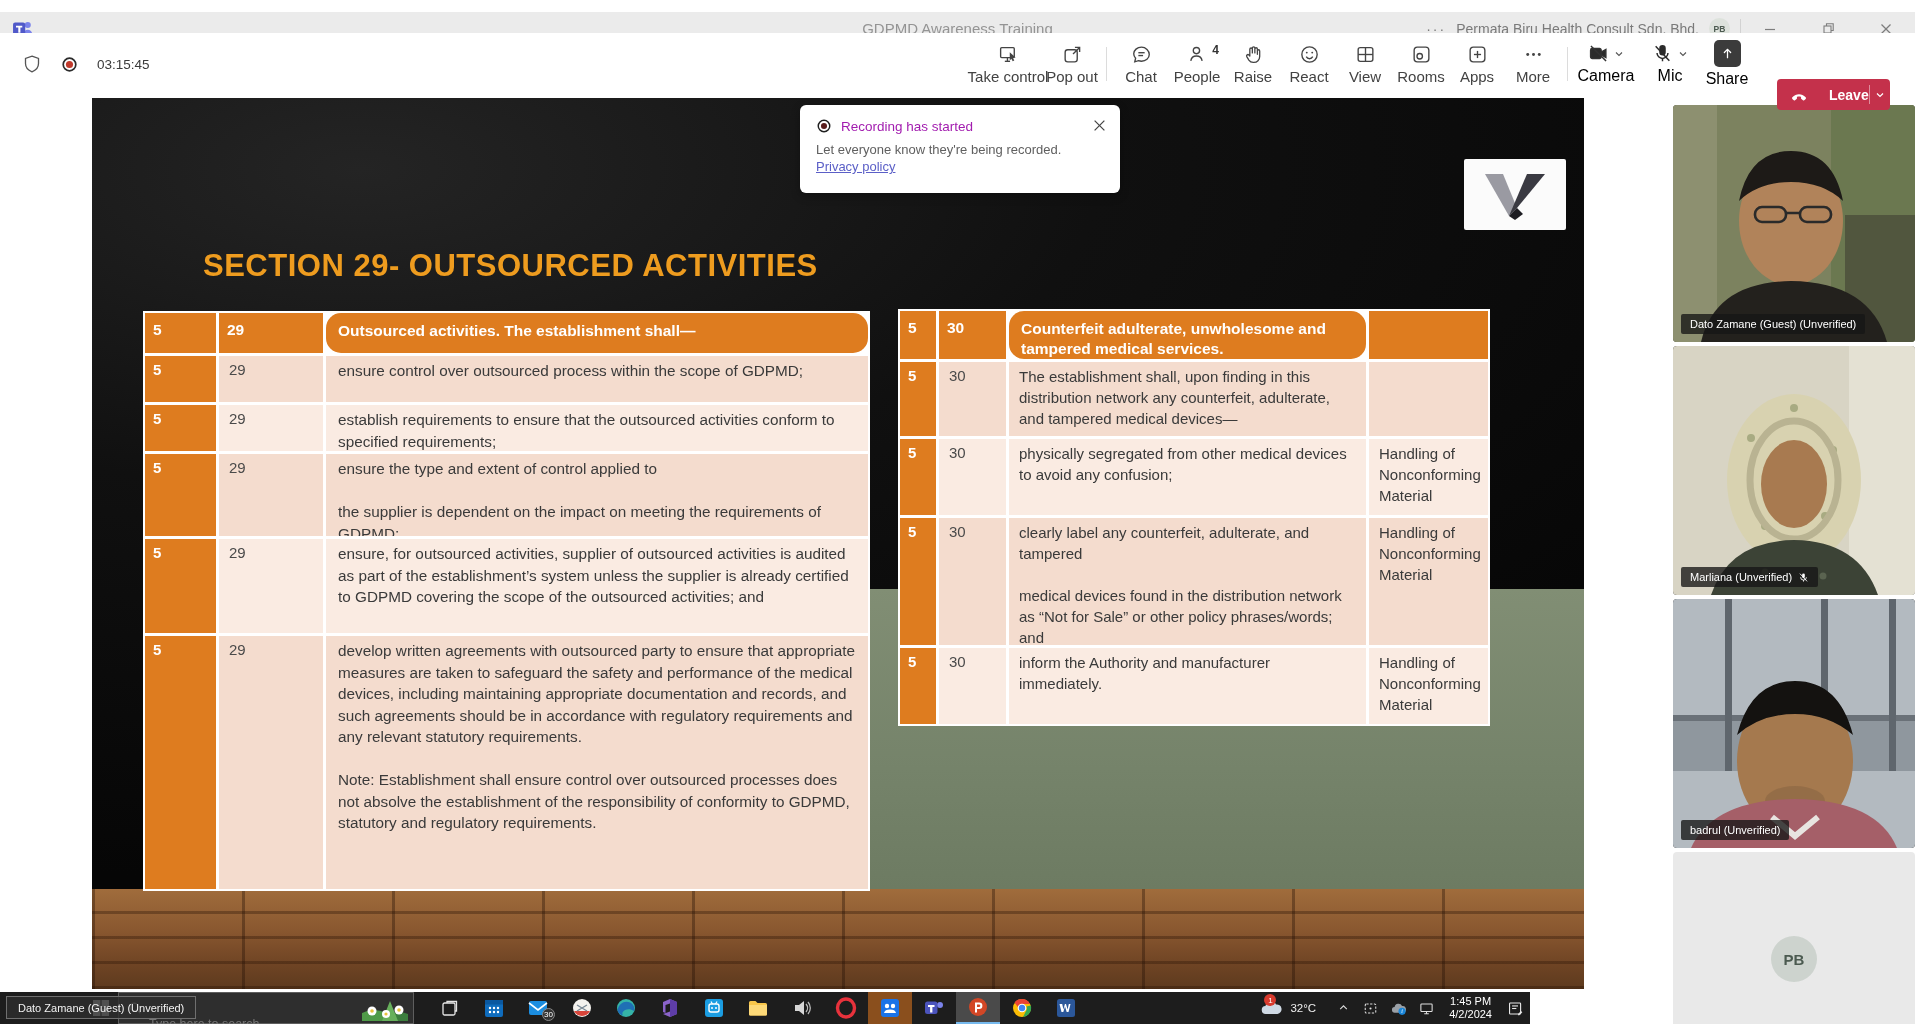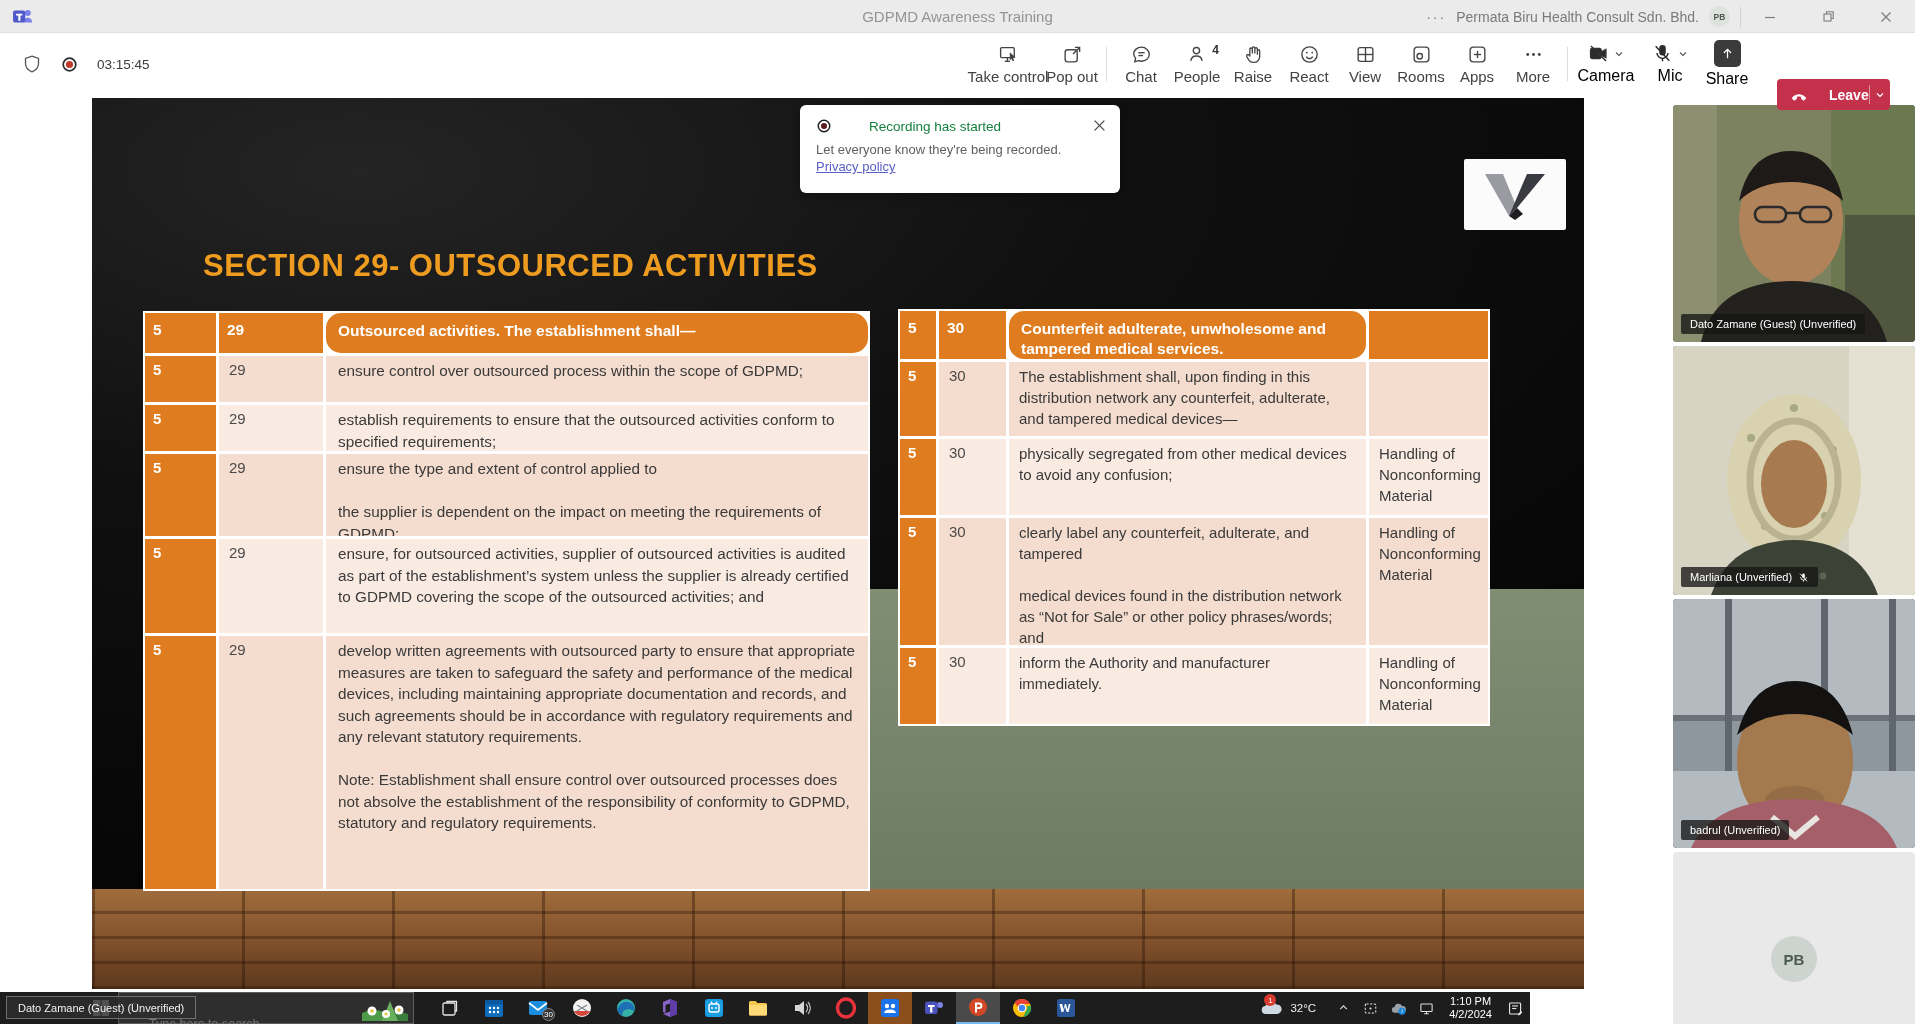--- a/index.html
+++ b/index.html
@@ -1,21 +1,21 @@
 <!DOCTYPE html>
 <html><head>
 <meta charset="utf-8">
 <style>
   * { margin:0; padding:0; box-sizing:border-box; }
   html,body { width:1915px; height:1024px; overflow:hidden; background:#fff;
     font-family:"Liberation Sans", sans-serif; position:relative; }
   .abs { position:absolute; }
 
   
-  #titlebar { left:0; top:0; width:1915px; height:33px; background:#ebebeb; border-bottom:1px solid #e0e0e0; z-index:40; }
+  #titlebar { left:0; top:12px; width:1915px; height:33px; background:#ebebeb; border-bottom:1px solid #e0e0e0; z-index:40; }
   #app-logo { left:12px; top:6px; width:21px; height:21px; }
   #win-title { left:0; top:0; width:100%; height:33px; line-height:33px; text-align:center;
     color:#949494; font-size:15px; pointer-events:none; }
   #tb-right { right:0; top:0; height:33px; display:flex; align-items:center; }
   #tb-overflow { color:#7d7d7d; font-size:14px; letter-spacing:2px; padding:0 10px; }
   #tb-account { color:#7a7a7a; font-size:14px; }
   #tb-avatar { width:21px; height:21px; border-radius:50%; background:#dde2dc; color:#4c5a50;
     font-size:8.5px; font-weight:bold; display:flex; align-items:center; justify-content:center; margin:0 10px; }
   .tb-div { width:1px; height:20px; background:#d2d2d2; }
   .win-btn { width:58px; height:33px; display:flex; align-items:center; justify-content:center; }
@@ -68,21 +68,21 @@
   .subc { color:#4a4a4a; font-size:15px; padding:5px 0 0 10px; }
   .txtc { color:#3a3a3a; font-size:15.3px; line-height:21.5px; padding:4px 10px 0 12px; white-space:pre-line; }
   .rowA { background:#F4DCCE; }
   .rowB { background:#FAEBE2; }
   #right-table .txtc { font-size:15px; line-height:21px; padding-left:10px; }
 
   
   #toast { left:800px; top:105px; width:320px; height:88px; background:#fff; border-radius:6px;
     box-shadow:0 3px 10px rgba(0,0,0,.3); z-index:50; padding:13px 16px; }
   #toast-head { display:flex; align-items:center; gap:9px; }
-  #toast-title { font-size:13.5px; color:#15803d;margin-left:28px; }
+  #toast-title { font-size:13.5px; color:#a21caf; }
   #toast-close { position:absolute; right:12px; top:11px; width:18px; height:18px; display:flex;
     align-items:center; justify-content:center; cursor:pointer; }
   #toast-body { font-size:13px; color:#5f5f5f; margin-top:8px; }
   #toast-link { font-size:13px; color:#5B5FC7; text-decoration:underline; margin-top:2px; display:inline-block; cursor:pointer; }
 
   
   .tile { left:1673px; width:242px; border-radius:4px; overflow:hidden; z-index:30; background:#222; }
   #tile-1 { top:105px; height:237px; }
   #tile-2 { top:346px; height:249px; }
   #tile-3 { top:599px; height:249px; }
@@ -627,21 +627,21 @@
         </svg>
     </span>
     <span class="tray-item">
       <svg width="15" height="15" viewBox="0 0 20 20" fill="none" stroke="#e0e0e0" stroke-width="1.4">
           <rect x="2.5" y="4" width="15" height="10" rx="1"></rect>
           <line x1="7" y1="17" x2="13" y2="17"></line>
           <line x1="10" y1="14" x2="10" y2="17"></line>
         </svg>
     </span>
     <div id="clock">
-      <div>1:10 PM</div>
+      <div>1:45 PM</div>
       <div>4/2/2024</div>
     </div>
     <span class="tray-item">
       <svg width="17" height="17" viewBox="0 0 20 20" fill="none" stroke="#e8e8e8" stroke-width="1.3">
         <rect x="3" y="3.5" width="13" height="13" rx="1"></rect>
           <line x1="6" y1="7" x2="13" y2="7"></line>
           <line x1="6" y1="10" x2="11" y2="10"></line>
         <path d="M13 16.5l3.5-3.5 1.5 1.5-3.5 3.5H13z" fill="#e8e8e8" stroke="none"></path>
         </svg>
     </span>

